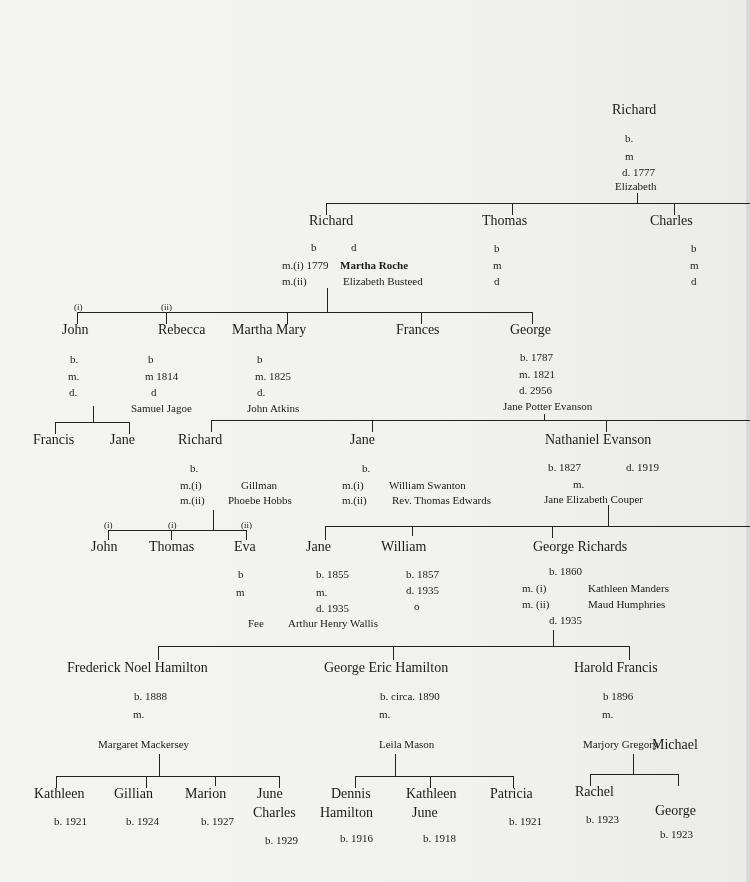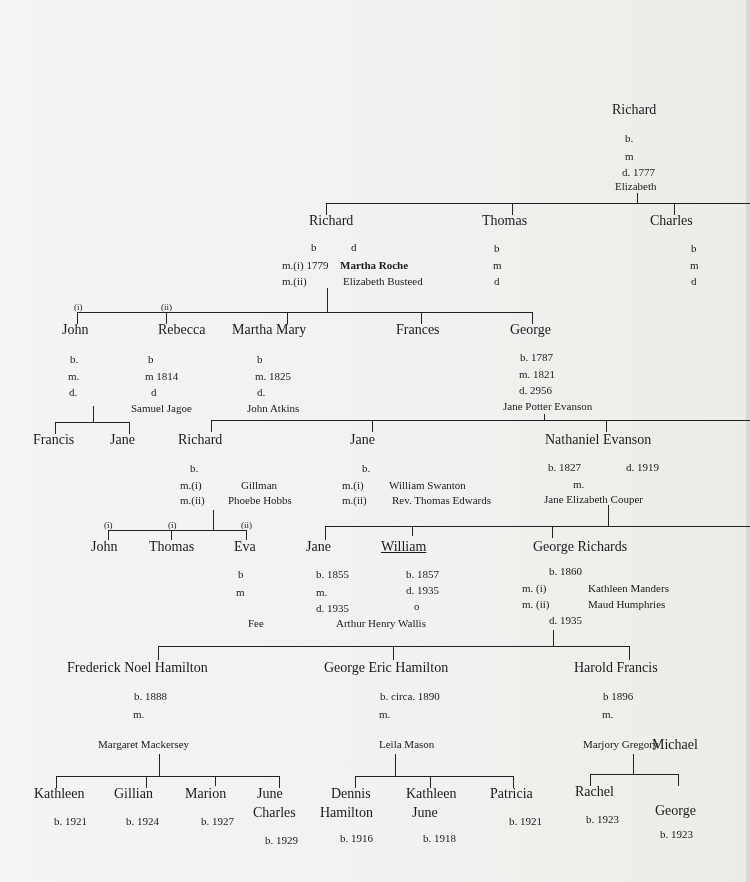--- a/index.html
+++ b/index.html
@@ -166,24 +166,24 @@
     <div class="t name" style="left:234px;top:540px;">Eva</div>
     <div class="t small" style="left:238px;top:569px;">b</div>
     <div class="t small" style="left:236px;top:587px;">m</div>
     <div class="t small" style="left:248px;top:618px;">Fee</div>
   </div>
   <div>
     <div class="t name" style="left:306px;top:540px;">Jane</div>
     <div class="t small" style="left:316px;top:569px;">b. 1855</div>
     <div class="t small" style="left:316px;top:587px;">m.</div>
     <div class="t small" style="left:316px;top:603px;">d. 1935</div>
-    <div class="t small" style="left:288px;top:618px;margin-left:48px;">Arthur Henry Wallis</div>
-  </div>
-  <div>
-    <div class="t name" style="left:381px;top:540px;text-decoration:underline;">William</div>
+    <div class="t small" style="left:288px;top:618px;">Arthur Henry Wallis</div>
+  </div>
+  <div>
+    <div class="t name" style="left:381px;top:540px;">William</div>
     <div class="t small" style="left:406px;top:569px;">b. 1857</div>
     <div class="t small" style="left:406px;top:585px;">d. 1935</div>
     <div class="t small" style="left:414px;top:601px;">o</div>
   </div>
   <div>
     <div class="t name" style="left:533px;top:540px;">George Richards</div>
     <div class="t small" style="left:549px;top:566px;font-family:Liberation Serif, serif;">b. 1860</div>
     <div class="t small" style="left:522px;top:583px;">m. (i)</div>
     <div class="t small" style="left:588px;top:583px;">Kathleen Manders</div>
     <div class="t small" style="left:522px;top:599px;">m. (ii)</div>

